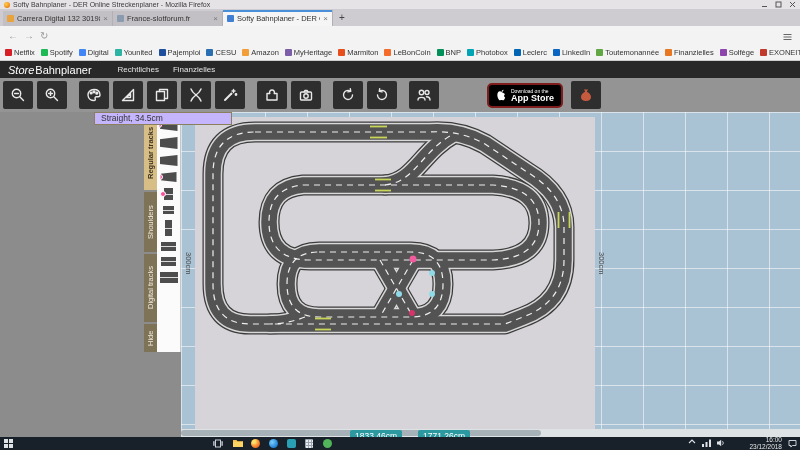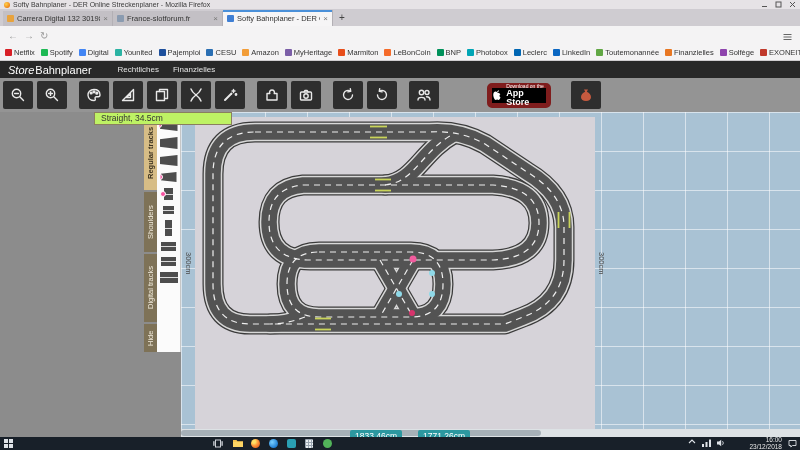--- a/index.html
+++ b/index.html
@@ -35,39 +35,39 @@
   
   #appheader{left:0;top:61px;width:800px;height:17px;background:#282828;display:flex;align-items:center;padding:0 8px;color:#fff}
   .logo1{font-size:11px;font-style:italic;font-weight:300}
   .logo2{font-size:11px;font-weight:normal;margin-left:1px}
   .hmenu{font-size:8px;color:#e4e4e4;margin-left:26px}
   .hmenu+.hmenu{margin-left:14px}
 
   #toolbar{left:0;top:78px;width:800px;height:34px;background:#949494}
   .tbtn{position:absolute;top:3px;width:30px;height:28px;background:#2e2e2e;border-radius:2px;display:flex;align-items:center;justify-content:center}
   .tbtn svg{stroke:#e9e9e9;fill:none;stroke-width:1.4;stroke-linecap:round;stroke-linejoin:round}
-  #appstore{position:absolute;left:487px;top:5px;width:64px;height:25px;background:#000;border:5px solid #7f1d1d;border-radius:5px;display:flex;align-items:center;justify-content:center;gap:4px;color:#fff}
+  #appstore{position:absolute;left:487px;top:5px;width:76px;height:25px;background:#000;border:2px solid #7f1d1d;border-radius:5px;display:flex;align-items:center;justify-content:center;gap:4px;color:#fff}
   #appstore .l1{font-size:5px;display:block;line-height:5px}
   #appstore .l2{font-size:9px;font-weight:bold;display:block;line-height:9px}
   #donatebtn{position:absolute;left:571px;top:3px;width:30px;height:28px;background:#2e2e2e;border-radius:2px;display:flex;align-items:center;justify-content:center}
 
   .sidetab{position:absolute;left:144px;width:13px;writing-mode:vertical-rl;transform:rotate(180deg);display:flex;align-items:center;justify-content:center;font-size:7.5px;background:#7e7257;color:#efe9da}
   .sidetab.active{background:#d7bd86;color:#3c3320;font-weight:bold}
 
   #palette{left:157px;top:112px;width:24px;height:240px;background:#fbfbfb;border-right:1px solid #c6c6c6;display:flex;flex-direction:column;align-items:center;gap:6px;padding-top:6px}
   .pitem{position:relative;background:#4d4d4d}
   .pcurve{clip-path:polygon(0 18%,100% 0,100% 100%,0 82%)}
   .pline{background-image:linear-gradient(rgba(255,255,255,.8),rgba(255,255,255,.8));background-size:100% 1px;background-position:center;background-repeat:no-repeat}
   .pdot{position:absolute;left:-4px;top:50%;margin-top:-3px;width:6px;height:6px;border-radius:50%;background:#f74fa0;border:1px solid #fff}
 
   #canvas{left:181px;top:112px;width:619px;height:325px;background-color:#a9c2d4;background-image:linear-gradient(rgba(255,255,255,.55) 1px,transparent 1px),linear-gradient(90deg,rgba(255,255,255,.55) 1px,transparent 1px);background-size:42px 39px}
   #surface{left:195px;top:117px;width:400px;height:312px;background:#d6d3d9}
   #tracksvg{left:175px;top:112px;width:420px;height:325px}
 
-  #tooltip{left:94px;top:112px;width:138px;height:13px;background:#bef264;border:1px solid #8a7f5f;font-size:8.5px;line-height:11px;color:#333;padding:0 6px;white-space:nowrap}
+  #tooltip{left:94px;top:112px;width:138px;height:13px;background:#c4b5fd;border:1px solid #8a7f5f;font-size:8.5px;line-height:11px;color:#333;padding:0 6px;white-space:nowrap}
   .ruler{writing-mode:vertical-rl;font-size:7.5px;color:#4a4a4a}
 
   #hscroll{left:181px;top:429px;width:619px;height:8px;background:#dde2e5}
   #hthumb{left:181px;top:430px;width:360px;height:6px;background:#a7b1b8;border-radius:3px}
   .badge{position:absolute;top:430px;height:13px;background:#2c98a0;color:#fff;font-size:8.5px;line-height:13px;padding:0 5px;border-radius:2px}
 
   
   #taskbar{left:0;top:437px;width:800px;height:13px;background:#182029}
   #taskbar .abs{position:absolute}
   #tsearch{left:18px;top:1.5px;width:188px;height:10px;background:#fff;display:flex;align-items:center;gap:3px;padding:0 3px}

